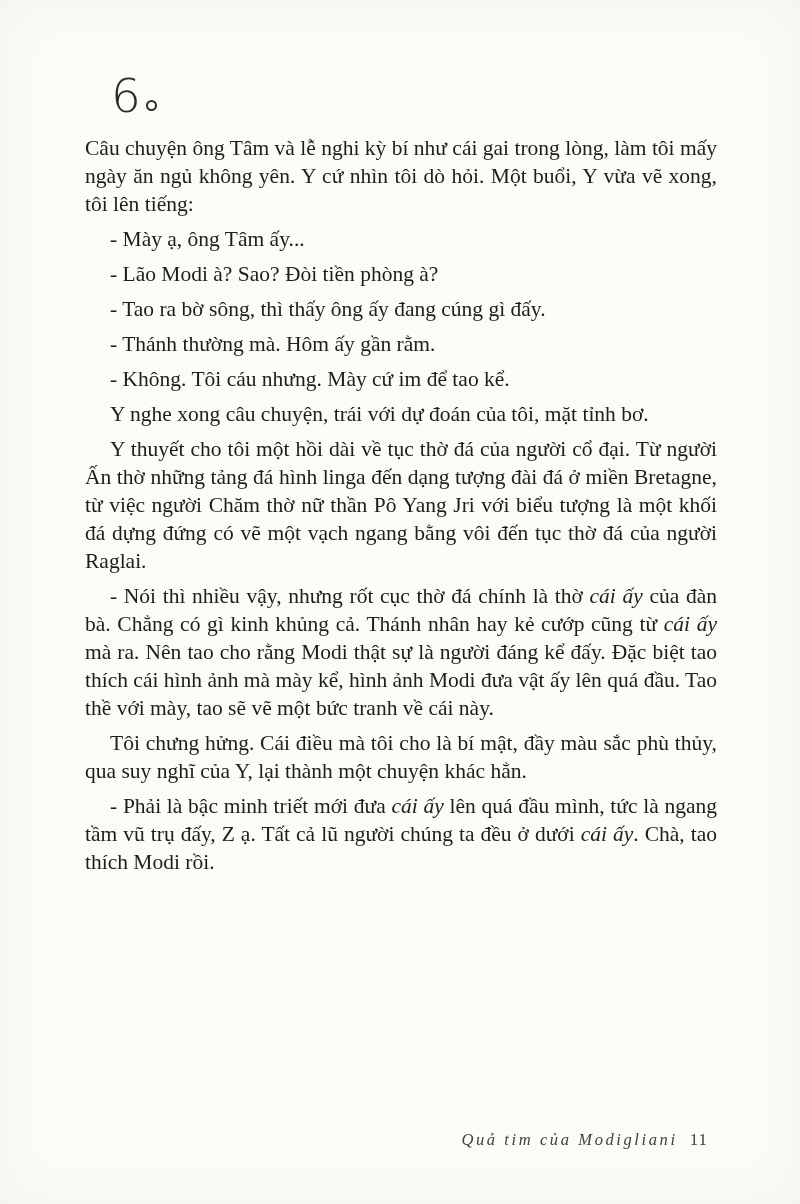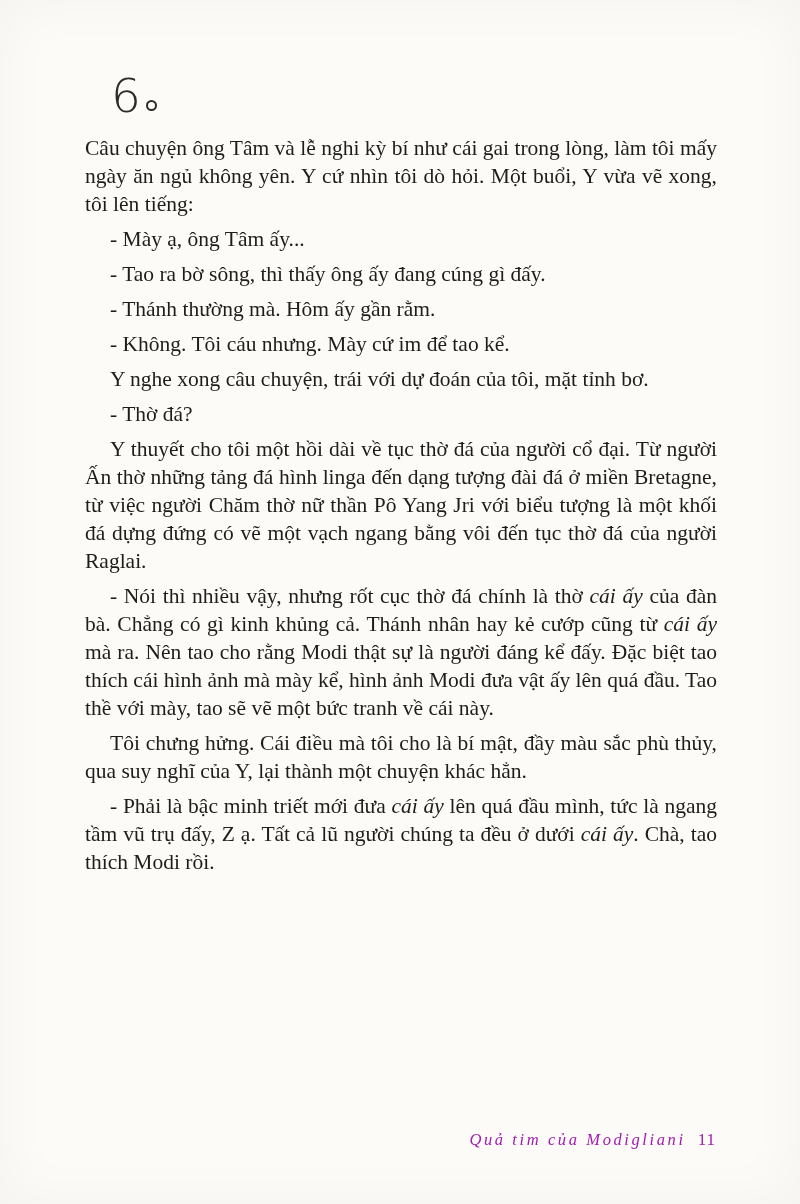--- a/index.html
+++ b/index.html
@@ -59,24 +59,24 @@
     text-indent: 25px;
   }
   .body-text p.no-indent {
     text-indent: 0;
   }
   .body-text em {
     font-style: italic;
   }
   .footer {
     position: absolute;
-    right: 84px;
+    right: 92px;
     top: 1130px;
     font-size: 16.5px;
-    color: #a21caf;
+    color: #404040;
     white-space: nowrap;
   }
   .footer .book-title {
     font-style: italic;
     letter-spacing: 2.6px;
   }
   .footer .pageno {
     font-style: normal;
     letter-spacing: 1px;
     margin-left: 12px;
@@ -88,25 +88,25 @@
 
 <div class="page">
 
   <div class="chapter">
     <span>6</span><span class="ring"></span>
   </div>
 
   <div class="body-text" id="paragraphs">
       <p class="no-indent"><span>Câu chuyện ông Tâm và lễ nghi kỳ bí như cái gai trong lòng, làm tôi mấy ngày ăn ngủ không yên. Y cứ nhìn tôi dò hỏi. Một buổi, Y vừa vẽ xong, tôi lên tiếng:</span></p>
       <p><span>- Mày ạ, ông Tâm ấy...</span></p>
+      <p><span>- Lão Modi à? Sao? Đòi tiền phòng à?</span></p>
       <p><span>- Tao ra bờ sông, thì thấy ông ấy đang cúng gì đấy.</span></p>
       <p><span>- Thánh thường mà. Hôm ấy gần rằm.</span></p>
       <p><span>- Không. Tôi cáu nhưng. Mày cứ im để tao kể.</span></p>
       <p><span>Y nghe xong câu chuyện, trái với dự đoán của tôi, mặt tỉnh bơ.</span></p>
-      <p><span>- Thờ đá?</span></p>
       <p><span>Y thuyết cho tôi một hồi dài về tục thờ đá của người cổ đại. Từ người Ấn thờ những tảng đá hình linga đến dạng tượng đài đá ở miền Bretagne, từ việc người Chăm thờ nữ thần Pô Yang Jri với biểu tượng là một khối đá dựng đứng có vẽ một vạch ngang bằng vôi đến tục thờ đá của người Raglai.</span></p>
       <p><span>- Nói thì nhiều vậy, nhưng rốt cục thờ đá chính là thờ </span><em>cái ấy</em><span> của đàn bà. Chẳng có gì kinh khủng cả. Thánh nhân hay kẻ cướp cũng từ </span><em>cái ấy</em><span> mà ra. Nên tao cho rằng Modi thật sự là người đáng kể đấy. Đặc biệt tao thích cái hình ảnh mà mày kể, hình ảnh Modi đưa vật ấy lên quá đầu. Tao thề với mày, tao sẽ vẽ một bức tranh về cái này.</span></p>
       <p><span>Tôi chưng hửng. Cái điều mà tôi cho là bí mật, đầy màu sắc phù thủy, qua suy nghĩ của Y, lại thành một chuyện khác hẳn.</span></p>
       <p><span>- Phải là bậc minh triết mới đưa </span><em>cái ấy</em><span> lên quá đầu mình, tức là ngang tầm vũ trụ đấy, Z ạ. Tất cả lũ người chúng ta đều ở dưới </span><em>cái ấy</em><span>. Chà, tao thích Modi rồi.</span></p>
     </div>
 
   <div class="footer">
     <span class="book-title">Quả tim của Modigliani</span><span class="pageno">11</span>
   </div>
 

